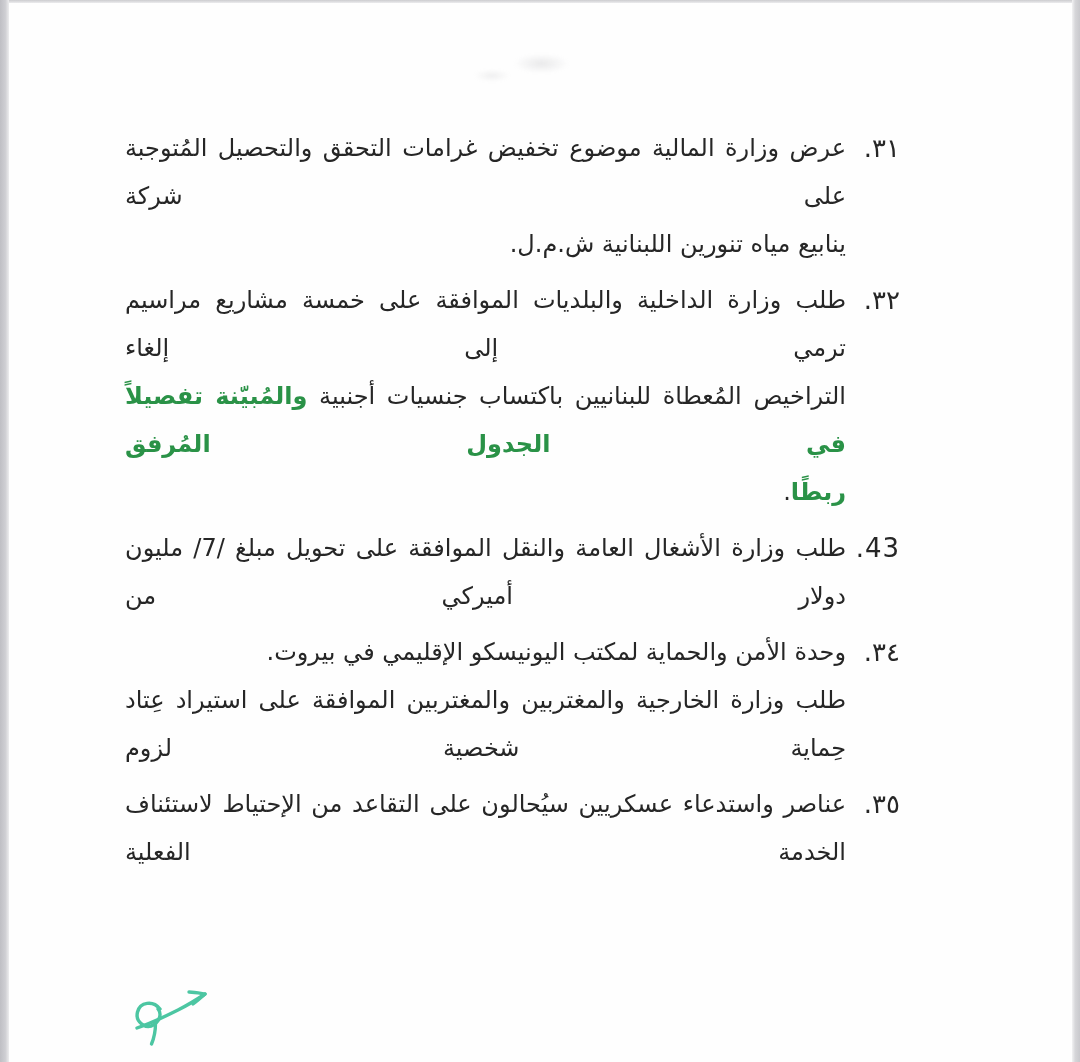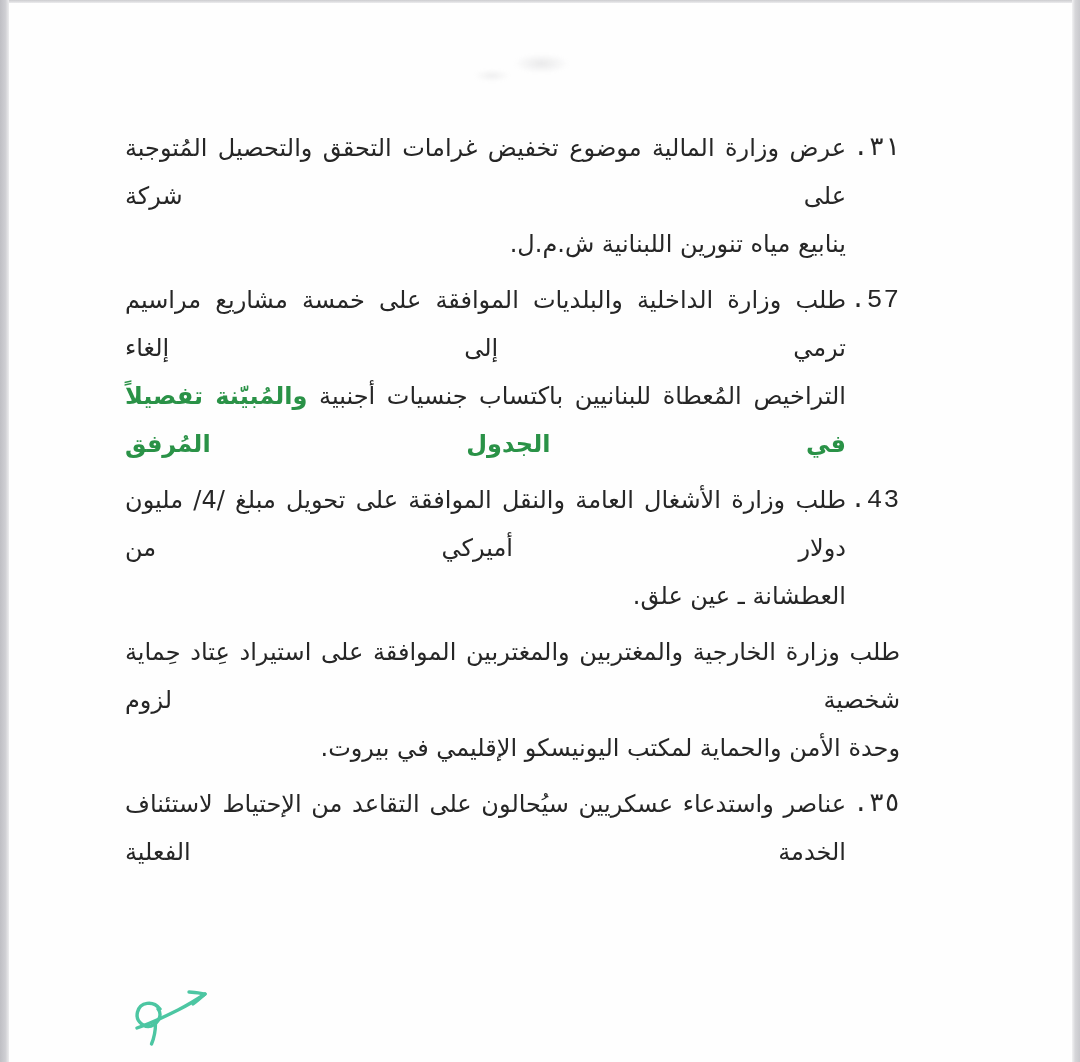--- a/index.html
+++ b/index.html
@@ -41,21 +41,20 @@
     top: 0; right: 180px; left: 125px;
     padding-top: 124px;
     direction: rtl;
     color: var(--ink, #262626);
   }
   .item { display: flex; margin-bottom: 8px; }
   .num {
     flex: 0 0 54px; width: 54px;
     font-size: 26px; line-height: 48px;
     letter-spacing: 1px;
-    font-family: Liberation Mono, monospace;
   }
   .body { flex: 1 1 auto; min-width: 0; }
   .line { font-size: 24px; line-height: 48px; }
   .line.j { text-align: justify; text-align-last: justify; }
   .line.s { text-align: right; }
   .green { color: var(--green, #2a9247); font-weight: bold; }
   .signature { position: absolute; left: 92px; top: 972px; }
 </style>
 </head>
 <body>
@@ -68,37 +67,38 @@
 
   <main class="content" id="items">
       <div class="item">
         <span class="num">٣١.</span>
         <div class="body">
           <div class="line j"><span>عرض وزارة المالية موضوع تخفيض غرامات التحقق والتحصيل المُتوجبة على شركة</span></div>
           <div class="line s"><span>ينابيع مياه تنورين اللبنانية ش.م.ل.</span></div>
         </div>
       </div>
       <div class="item">
-        <span class="num">57.</span>
+        <span class="num">٣٢.</span>
         <div class="body">
           <div class="line j"><span>طلب وزارة الداخلية والبلديات الموافقة على خمسة مشاريع مراسيم ترمي إلى إلغاء</span></div>
           <div class="line j"><span>التراخيص المُعطاة للبنانيين باكتساب جنسيات أجنبية </span><span class="green">والمُبيّنة تفصيلاً في الجدول المُرفق</span></div>
+          <div class="line s"><span class="green">ربطًا</span><span>.</span></div>
         </div>
       </div>
       <div class="item">
         <span class="num">43.</span>
         <div class="body">
-          <div class="line j"><span>طلب وزارة الأشغال العامة والنقل الموافقة على تحويل مبلغ /4/ مليون دولار أميركي من</span></div>
-          <div class="line s"><span>العطشانة ـ عين علق.</span></div>
+          <div class="line j"><span>طلب وزارة الأشغال العامة والنقل الموافقة على تحويل مبلغ /7/ مليون دولار أميركي من</span></div>
         </div>
       </div>
       <div class="item">
+        <span class="num">٣٤.</span>
         <div class="body">
+          <div class="line s"><span>وحدة الأمن والحماية لمكتب اليونيسكو الإقليمي في بيروت.</span></div>
           <div class="line j"><span>طلب وزارة الخارجية والمغتربين والمغتربين الموافقة على استيراد عِتاد حِماية شخصية لزوم</span></div>
-          <div class="line s"><span>وحدة الأمن والحماية لمكتب اليونيسكو الإقليمي في بيروت.</span></div>
         </div>
       </div>
       <div class="item">
         <span class="num">٣٥.</span>
         <div class="body">
           <div class="line j"><span>عناصر واستدعاء عسكريين سيُحالون على التقاعد من الإحتياط لاستئناف الخدمة الفعلية</span></div>
         </div>
       </div>
     </main>
 

